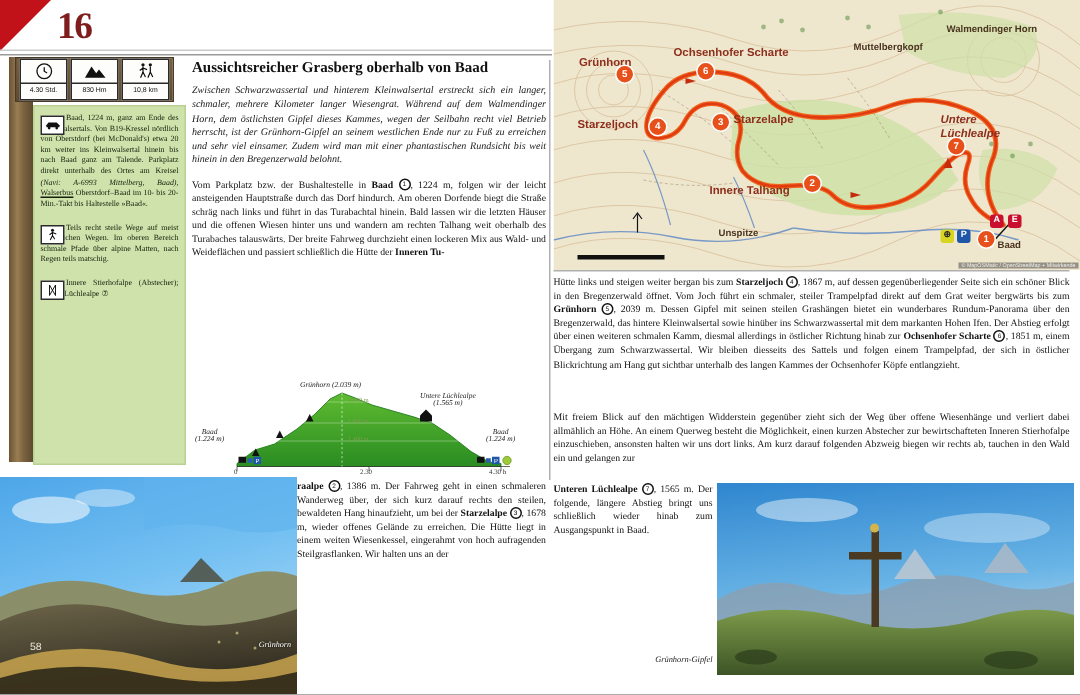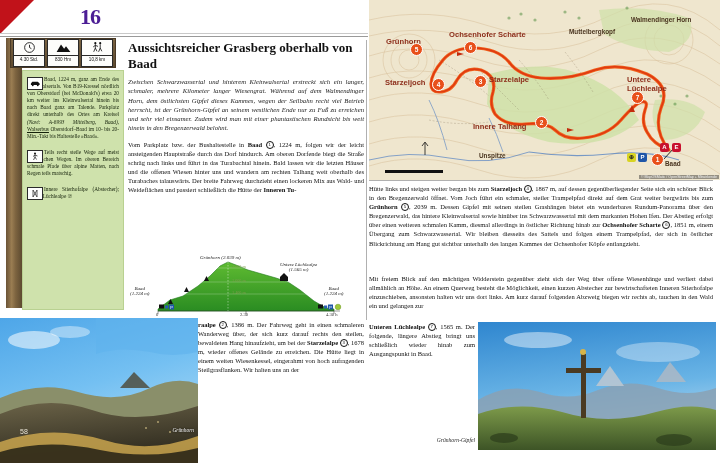--- a/index.html
+++ b/index.html
@@ -3,22 +3,22 @@
 <meta charset="utf-8">
 <style>
   html,body{margin:0;padding:0;background:#6b6b6b;}
   body{font-family:"Liberation Serif",serif;}
   #page{position:relative;width:720px;height:463px;background:#ffffff;overflow:hidden;}
 
   
   .corner-tri{position:absolute;left:0;top:0;width:0;height:0;
     border-top:34px solid #c1121a;border-right:34px solid transparent;}
   .hdr{position:absolute;left:38px;top:4px;width:330px;height:34px;}
-  .hdr-num{position:absolute;left:0;top:0;font-size:22px;font-weight:bold;
-    font-family:"Liberation Serif",serif;color:#4c1d95;letter-spacing:-1px;margin-left:42px;}
+  .hdr-num{position:absolute;left:0;top:0;font-size:25px;font-weight:bold;
+    font-family:"Liberation Serif",serif;color:#7f1d1d;letter-spacing:-1px;}
   .hdr-title{position:absolute;left:48px;top:3px;font-size:21px;font-weight:bold;
     font-family:"Liberation Serif",serif;color:#111;white-space:nowrap;}
   .hdr-rule{position:absolute;left:0;top:36px;width:368px;height:1px;background:#9a9a9a;}
   .hdr-rule2{position:absolute;left:0;top:33px;width:368px;height:1px;background:#c9c9c9;}
 
   
   .woodstrip{position:absolute;left:6px;top:38px;width:16px;height:270px;
     background:linear-gradient(90deg,#6a5336,#9a7d52 35%,#7d6440 60%,#5d4a30);}
   .badges{position:absolute;left:10px;top:38px;width:106px;height:30px;
     background:linear-gradient(180deg,#7a6342,#5d4a30);
@@ -37,21 +37,21 @@
     border:1px solid #2b2b2b;display:flex;align-items:center;justify-content:center;}
   .gb-ico svg{display:block;}
   .gb-text{font-size:5.3px;line-height:7.1px;color:#14210a;text-align:justify;
     font-family:"Liberation Serif",serif;}
   .gb-text .ind{display:inline-block;width:17px;}
   .gb-text i{font-style:italic;}
   .gb-text u{text-decoration:underline;}
 
   
   .mid{position:absolute;left:128px;top:40px;width:236px;}
-  .mid h2{margin:0 0 5px 0;font-size:13px;font-weight:bold;color:#111;
+  .mid h2{margin:0 0 5px 0;font-size:10px;font-weight:bold;color:#111;
     font-family:"Liberation Serif",serif;}
   .mid .intro{font-size:6.7px;line-height:9.3px;font-style:italic;color:#1a1a1a;
     text-align:justify;margin:0 0 7px 0;}
   .mid .body{font-size:6.5px;line-height:9.1px;color:#111;text-align:justify;margin:0;}
   .mid .body b{font-weight:bold;}
 
   .wp{display:inline-block;width:6px;height:6px;border:0.7px solid #111;border-radius:50%;
     font-size:4.3px;line-height:5.6px;text-align:center;font-style:normal;font-weight:normal;
     vertical-align:1px;font-family:"Liberation Sans",sans-serif;}
 
@@ -292,21 +292,21 @@
       <path d="M260 112 l3 -7 l3 7 z" fill="#c42a0c"></path>
       <path d="M294 160 L305 148" stroke="#111" stroke-width="0.9"></path>
       <path d="M56 155 l0 -12 M53 146 l3 -4 l3 4" stroke="#111" stroke-width="0.8" fill="none"></path>
     </svg>
 
     <div class="map-label" style="left:17px;top:37px;font-size:7.6px;">Grünhorn</div>
     <div class="map-label" style="left:80px;top:30px;font-size:7.6px;">Ochsenhofer Scharte</div>
     <div class="map-label" style="left:16px;top:78px;font-size:7.6px;">Starzeljoch</div>
     <div class="map-label" style="left:120px;top:75px;font-size:7.6px;">Starzelalpe</div>
     <div class="map-label" style="left:104px;top:122px;font-size:7.6px;">Innere Talhang</div>
-    <div class="map-label" style="left:258px;top:76px;font-size:7.6px;width:56px;white-space:normal;line-height:8.5px;">Untere Lüchlealpe</div>
+    <div class="map-label" style="left:258px;top:76px;font-size:7.6px;width:56px;white-space:normal;line-height:8.5px;font-style:italic;">Untere Lüchlealpe</div>
     <div class="map-label dark" style="left:262px;top:16px;font-size:6.4px;">Walmendinger Horn</div>
     <div class="map-label dark" style="left:200px;top:28px;font-size:6.4px;">Muttelbergkopf</div>
     <div class="map-label dark" style="left:110px;top:152px;font-size:6.4px;">Unspitze</div>
     <div class="map-label dark" style="left:296px;top:160px;font-size:6.4px;">Baad</div>
 
     <div class="map-wp" style="left:41px;top:43px;">5</div>
     <div class="map-wp" style="left:95px;top:41px;">6</div>
     <div class="map-wp" style="left:63px;top:78px;">4</div>
     <div class="map-wp" style="left:105px;top:75px;">3</div>
     <div class="map-wp" style="left:166px;top:116px;">2</div>

